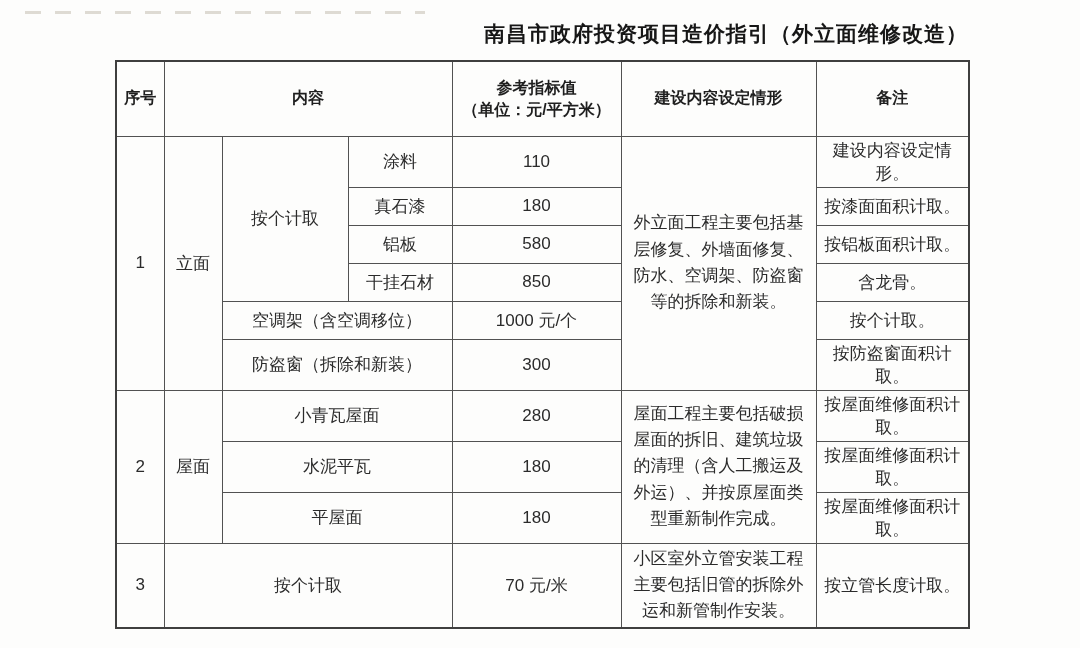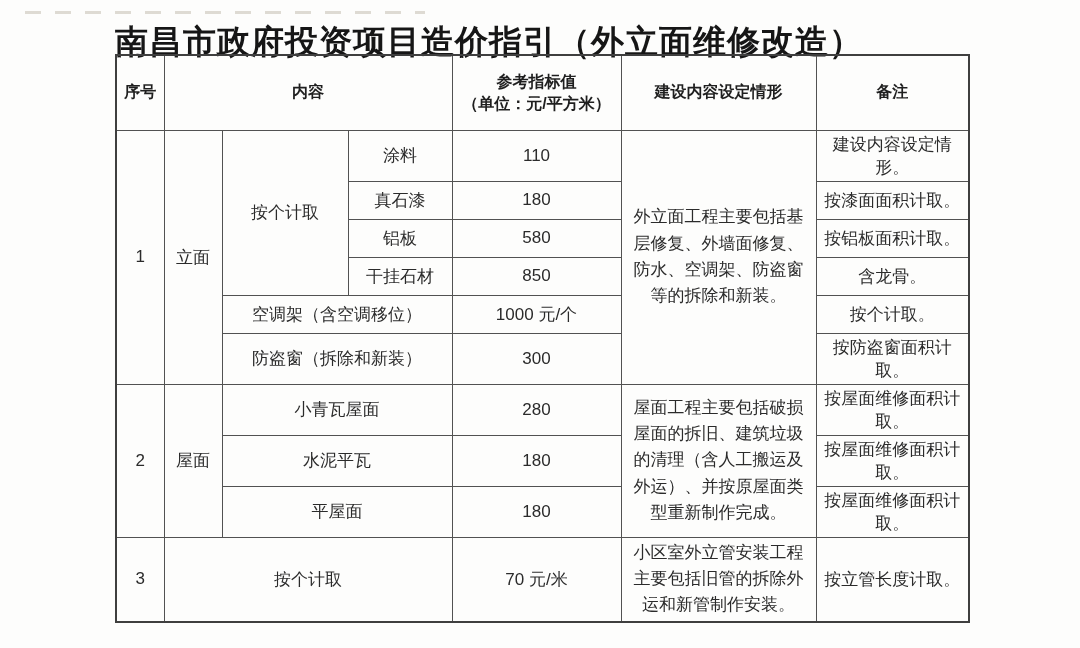--- a/index.html
+++ b/index.html
@@ -9,26 +9,26 @@
     font-family:"Liberation Sans","DejaVu Sans",sans-serif;
     color:#2d2d2d;overflow:hidden;
   }
   .scan-artifact{
     position:absolute;top:11px;left:25px;width:400px;height:3px;
     background:repeating-linear-gradient(90deg,#cdc8bd 0 16px,transparent 16px 30px);
     opacity:.65;
   }
   .page-title{
     position:absolute;top:20px;left:115px;width:853px;
-    text-align:left;font-size:33px;font-weight:bold;
+    text-align:right;font-size:21px;font-weight:bold;
     letter-spacing:1px;color:#161616;
     font-family:"Liberation Serif","DejaVu Serif",serif;
   }
   table.cost-table{
-    position:absolute;top:54px;left:115px;
+    position:absolute;top:60px;left:115px;
     border-collapse:collapse;table-layout:fixed;
     border:2px solid #3f3f3f;
   }
   .cost-table th,.cost-table td{
     border:1px solid #525252;
     padding:2px 6px;
     font-size:17px;
     text-align:center;
     vertical-align:middle;
     overflow:hidden;

